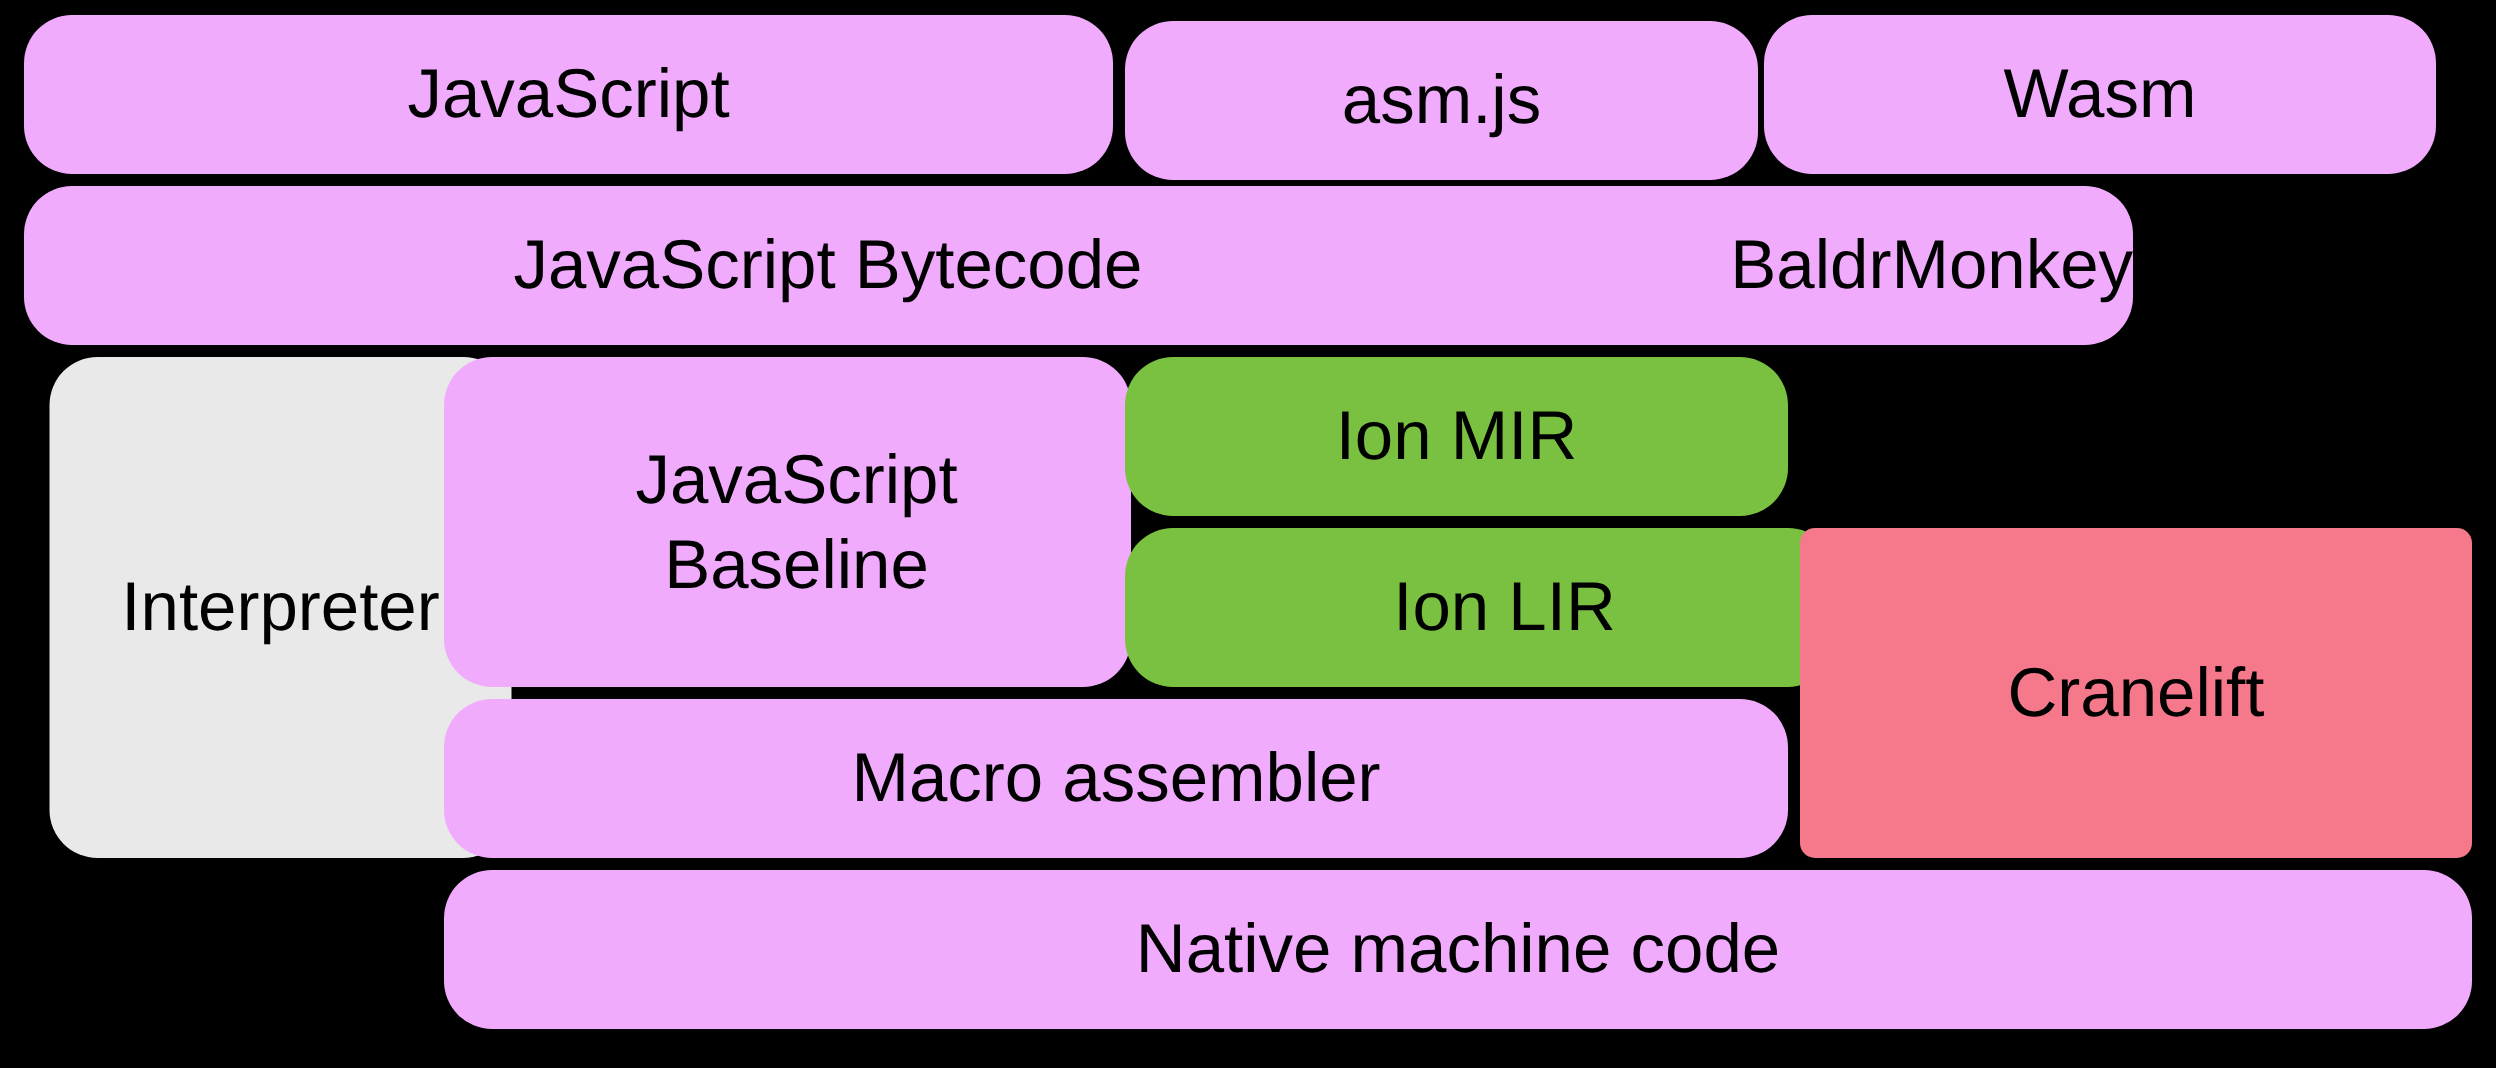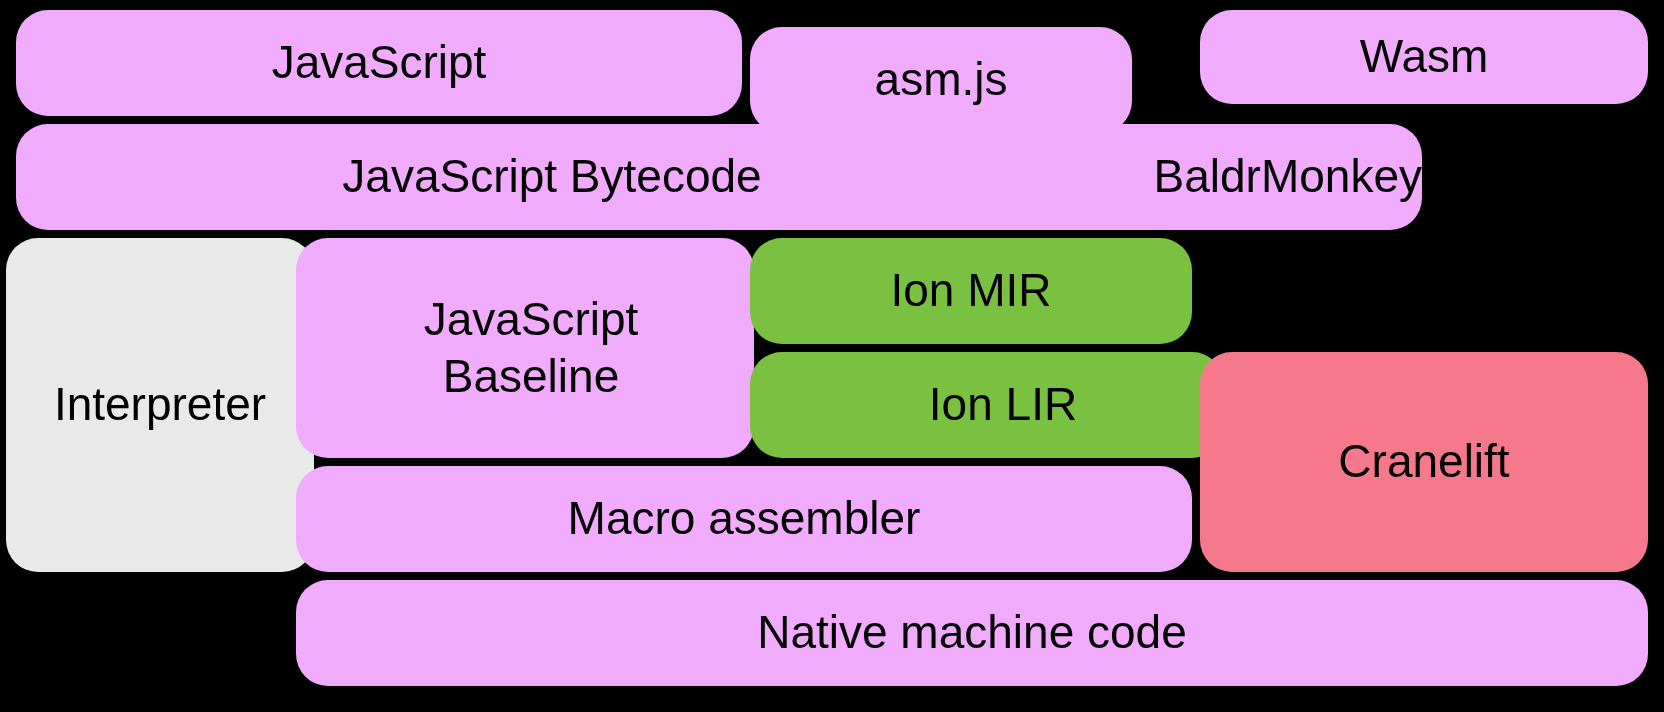--- a/index.html
+++ b/index.html
@@ -24,37 +24,37 @@
     align-items: center;
     justify-content: center;
     text-align: center;
     font-size: 46px;
     line-height: 1.25;
   }
   .node .label { display: inline-block; }
 
   
   .n-javascript   { left: 16px;   top: 10px;  width: 726px;  height: 106px; }
-  .n-asmjs        { left: 750px;  top: 27px;  width: 382px;  height: 106px; }
-  .n-wasm         { left: 1200px; top: 10px;  width: 448px;  height: 94px; }
+  .n-asmjs        { left: 750px;  top: 14px;  width: 422px;  height: 106px; }
+  .n-wasm         { left: 1176px; top: 10px;  width: 448px;  height: 106px; }
   .n-bytecode     { left: 16px;   top: 124px; width: 1072px;  height: 106px; }
   .n-baldrmonkey  { left: 968px;  top: 124px; width: 454px;  height: 106px; justify-content: flex-end; }
-  .n-interpreter  { left: 6px;   top: 238px; width: 308px;  height: 334px; }
+  .n-interpreter  { left: 33px;   top: 238px; width: 308px;  height: 334px; }
   .n-baseline     { left: 296px;  top: 238px; width: 446px;  height: 220px; padding-left: 12px; }
   .n-baseline .label { max-width: 300px; }
   .n-ion-mir      { left: 750px;  top: 238px; width: 442px;  height: 106px; text-align: right; }
   .n-ion-lir      { left: 750px;  top: 352px; width: 442px;  height: 106px; padding-left: 32px; }
   .n-cranelift    { left: 1200px; top: 352px; width: 448px;  height: 220px; }
   .n-macro        { left: 296px;  top: 466px; width: 896px;  height: 106px; }
   .n-native       { left: 296px;  top: 580px; width: 1352px; height: 106px; text-align: right; }
 
   
   .c-interpreter  { background: #e9e9e9; }
   .c-ion          { background: #7ac142; }
-  .c-cranelift    { background: #f5798a; }
+  .c-cranelift    { background: #f5798a; border-radius: 10px; }
 </style>
 </head>
 <body>
 
 <div class="canvas">
 
   <div class="node n-javascript">
     <span class="label">JavaScript</span>
   </div>
 

